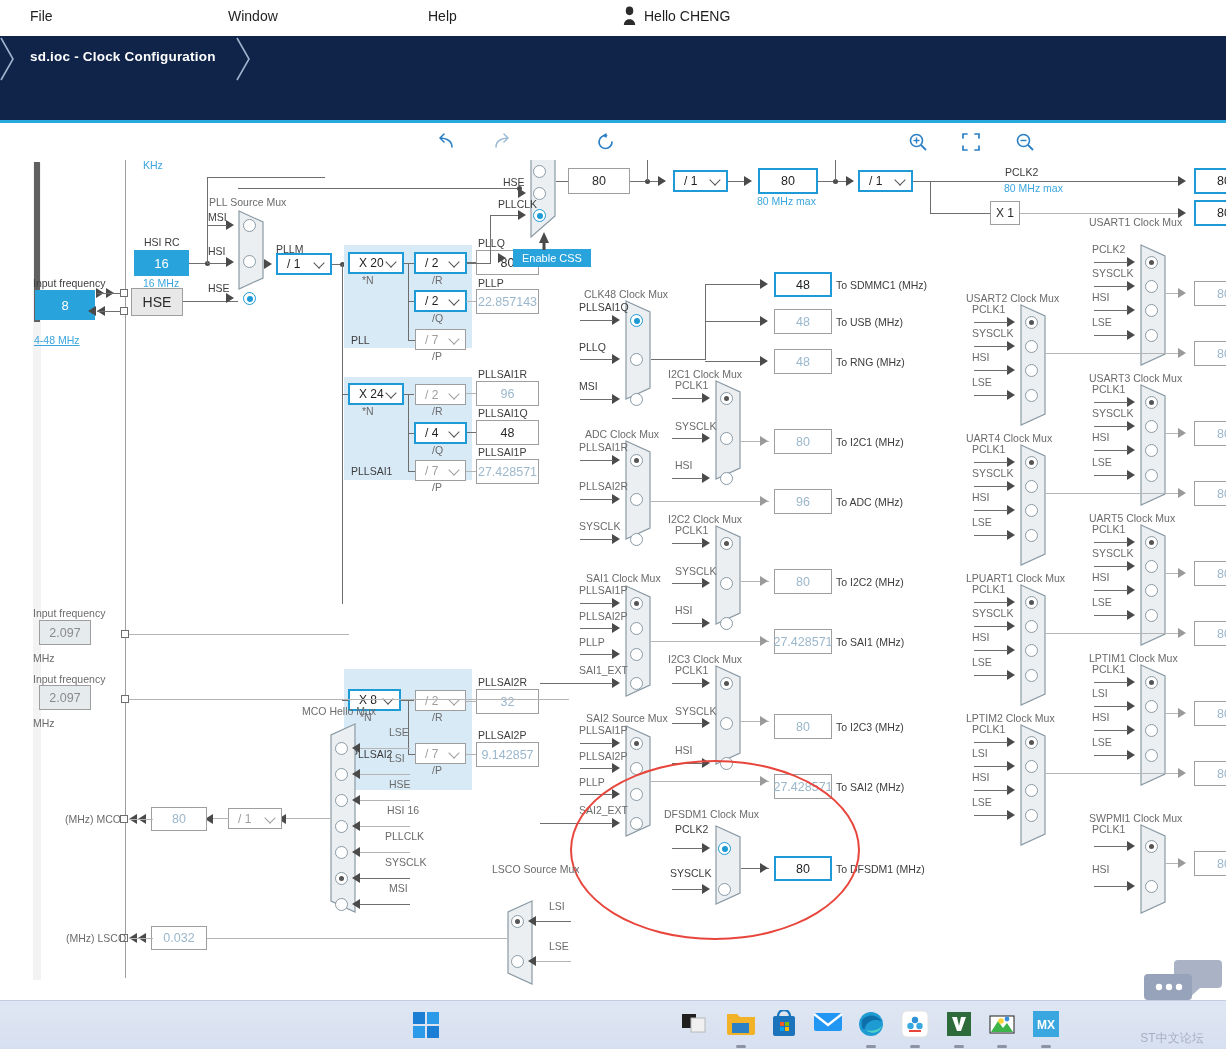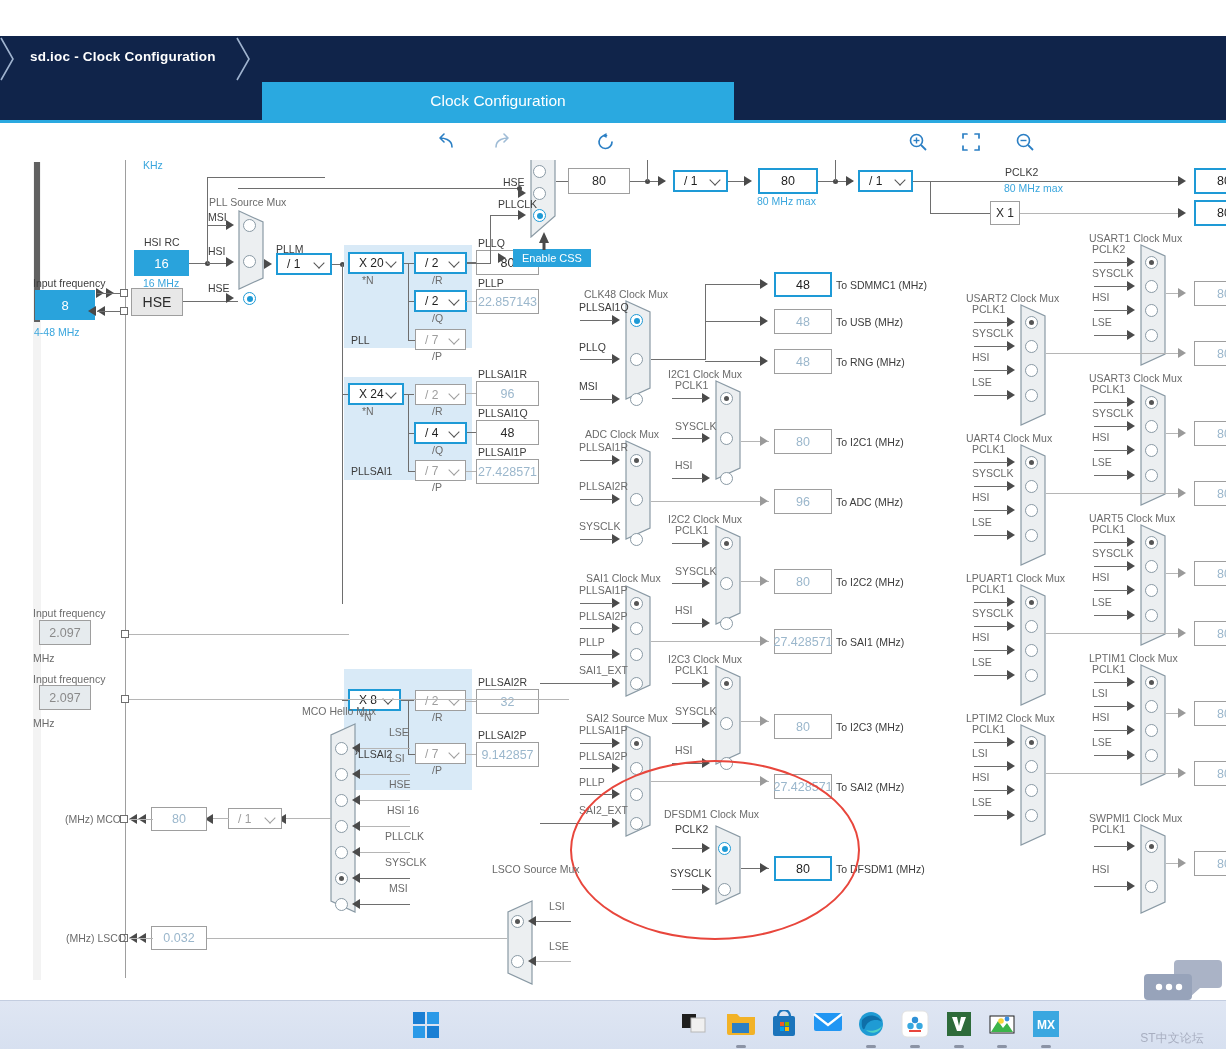--- a/index.html
+++ b/index.html
@@ -228,33 +228,44 @@
     position:absolute; right: 6px; bottom: 2px;
     width: 96px; text-align:center;
     font-size: 12px; color:#a8aec0;
   }
 </style>
 </head>
 <body>
 
 <div id="root">
 
+  <div class="menubar">
+    <div class="menu-item" style="left:30px">File</div>
+    <div class="menu-item" style="left:228px">Window</div>
+    <div class="menu-item" style="left:428px">Help</div>
+    <div class="hello-wrap">
+      <svg class="person-icon" viewBox="0 0 16 20">
+        <ellipse cx="8" cy="5" rx="4" ry="4.6" fill="#2b2b2b"></ellipse>
+        <path d="M2 20 C2 12 14 12 14 20 Z" fill="#2b2b2b"></path>
+      </svg>
+      <span class="hello-text">Hello CHENG</span>
+    </div>
+  </div>
 
   <div class="breadcrumb-bar">
     <svg class="chev" style="left:0px" viewBox="0 0 16 46">
       <path d="M1 2 L13 23 L1 44" stroke="#9fb3cf" stroke-width="1.6" fill="none"></path>
     </svg>
     <div class="crumb-label">sd.ioc - Clock Configuration</div>
     <svg class="chev" style="left:236px" viewBox="0 0 16 46">
       <path d="M1 2 L13 23 L1 44" stroke="#9fb3cf" stroke-width="1.6" fill="none"></path>
     </svg>
   </div>
 
   <div class="tabbar">
-    <div class="tab active" style="left:262px;width:472px">Clock Configuration</div>
   </div>
   <div class="tab-underline"></div>
 
   <div class="toolbar">
     <div class="tool-btn" style="left:434px">
       <svg width="20" height="18" viewBox="0 0 20 18">
         <path d="M15 14 C15 6 6 5 3 5 M3 5 L7 1 M3 5 L7 9" stroke="#2b7fc4" stroke-width="1.6" fill="none" stroke-linecap="round"></path>
       </svg>
     </div>
     <div class="tool-btn" style="left:488px">
@@ -299,21 +310,21 @@
     <div class="divline" style="left:125px;top:0px;width:1px;height:818px;"></div>
 
     <div class="lbl blue" style="left:143px;top:-1px;">KHz</div>
 
     <div class="lbl dark" style="left:144px;top:76px;">HSI RC</div>
     <div class="vbox cyan" style="left:134px;top:90px;width:55px;height:26px;">16</div>
     <div class="lbl blue" style="left:143px;top:117px;">16 MHz</div>
 
     <div class="lbl dark" style="left:33px;top:117px;">Input frequency</div>
     <div class="vbox cyan" style="left:35px;top:130px;width:60px;height:30px;">8</div>
-    <div class="lbl blue" style="left:34px;top:166px;">4-48 MHz</div>
+    <div class="lbl blue" style="left:34px;top:174px;text-decoration:underline;">4-48 MHz</div>
 
     <div class="pinsq" style="left:120px;top:129px;"></div>
     <div class="pinsq" style="left:120px;top:147px;"></div>
     <div class="arrowhead" style="left:96px;top:128px;"></div>
     <div class="arrowhead" style="left:106px;top:128px;"></div>
     <div class="arrowhead left" style="left:88px;top:146px;"></div>
     <div class="arrowhead left" style="left:97px;top:146px;"></div>
     <div class="wire h" style="left:97px;top:133px;width:24px;"></div>
     <div class="wire h" style="left:97px;top:151px;width:24px;"></div>
 
@@ -806,21 +817,21 @@
 
     <div class="wire h light" style="left:207px;top:778px;width:300px;"></div>
     <div class="arrowhead left" style="left:199px;top:773px;"></div>
     <div class="vbox" style="left:151px;top:766px;width:56px;height:24px;">0.032</div>
     <div class="arrowhead left" style="left:138px;top:773px;"></div>
     <div class="arrowhead left" style="left:129px;top:773px;"></div>
     <div class="wire h light" style="left:129px;top:778px;width:24px;"></div>
     <div class="pinsq" style="left:120px;top:774px;"></div>
     <div class="lbl" style="left:66px;top:772px;">(MHz) LSCO</div>
 
-    <div class="lbl title" style="left:1089px;top:56px;margin-top:16px;">USART1 Clock Mux</div>
+    <div class="lbl title" style="left:1089px;top:56px;">USART1 Clock Mux</div>
     <div class="mux" style="left:1140px;top:84px;">
       <svg width="26" height="122" viewBox="0 0 26 122">
           <path d="M1 1 L25 12 L25 110 L1 121 Z" fill="#eceff1" stroke="#8a9aa5" stroke-width="1.2"></path>
         </svg>
     </div>
     <div class="lbl" style="left:1092px;top:83px;">PCLK2</div>
     <div class="radio sel-grey" style="left:1145px;top:96px;"></div>
     <div class="arrowhead" style="left:1127px;top:97px;"></div>
     <div class="wire h" style="left:1094px;top:102px;width:34px;"></div>
     <div class="lbl" style="left:1092px;top:107px;">SYSCLK</div>

